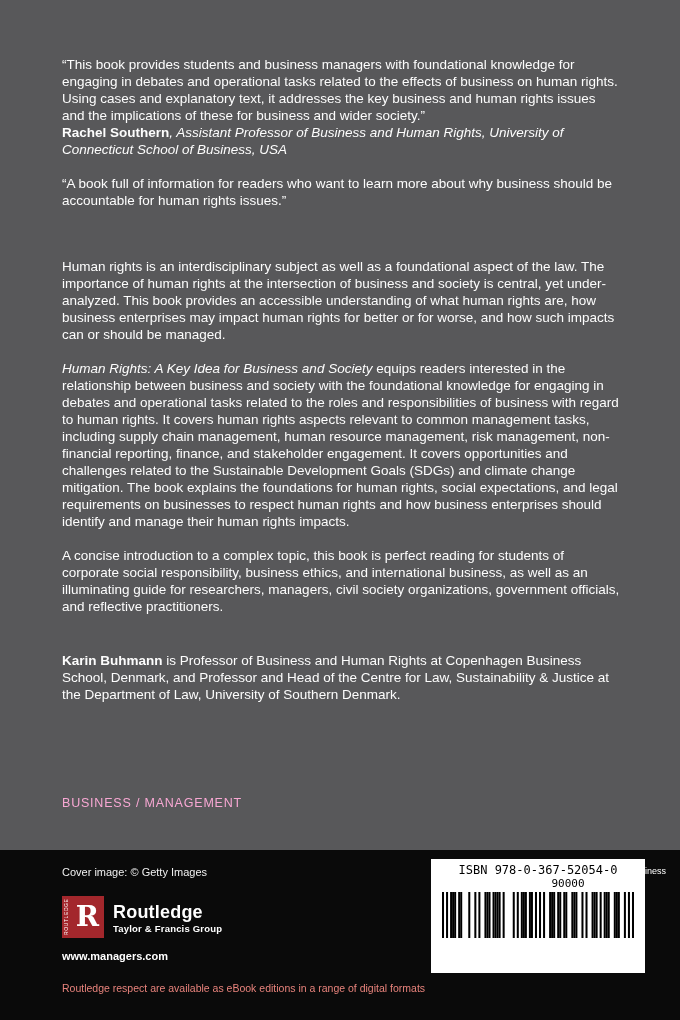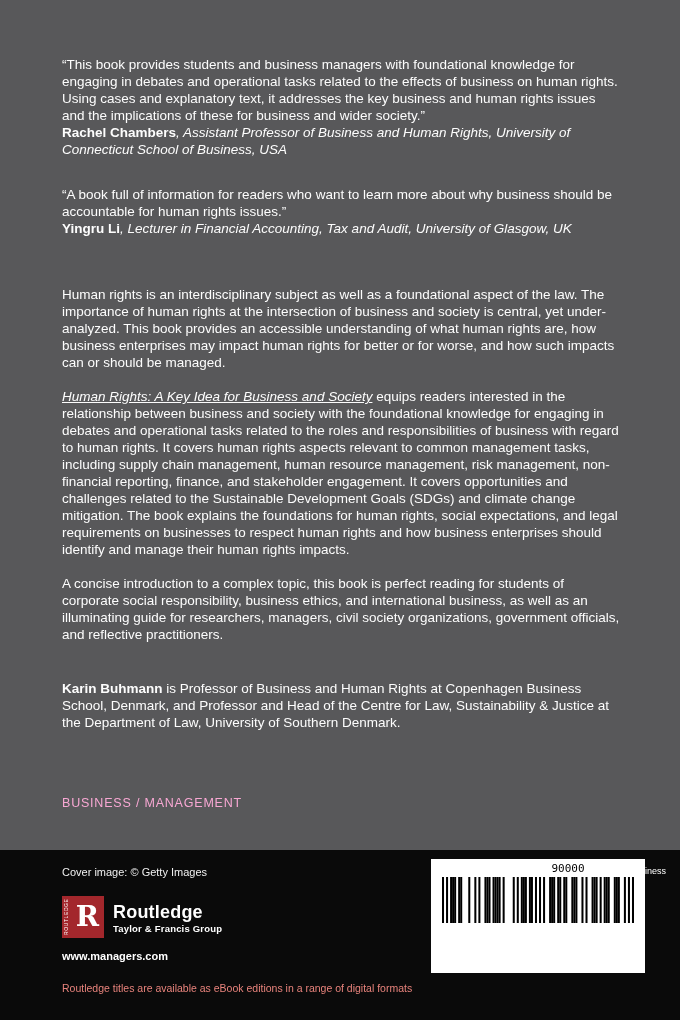--- a/index.html
+++ b/index.html
@@ -19,27 +19,27 @@
     top: 56px;
     left: 62px;
     right: 60px;
   }
   .content p {
     margin: 0;
     font-size: 13.5px;
     line-height: 17px;
     font-weight: 400;
   }
-  .quote-block { margin-bottom: 28px; }
+  .quote-block { margin-bottom: 17px; }
   .quote-block.last { margin-bottom: 49px; }
   .attr-name { font-weight: 700; }
   .attr-rest { font-style: italic; }
   .para { margin-bottom: 17px !important; }
   .para-last { margin-bottom: 37px !important; }
-  .italic-lead { font-style: italic; text-decoration: underline; }
+  .italic-lead { font-style: italic; }
   .author-name { font-weight: 700; }
   .category {
     position: absolute;
     top: 796px;
     left: 62px;
     font-size: 12.5px;
     letter-spacing: 0.8px;
     color: #f9a8d4;
   }
   .footer {
@@ -169,26 +169,25 @@
 </style>
 </head>
 <body>
 
 <div class="page">
 
   <div class="content">
 
     <div class="quote-block">
       <p>“This book provides students and business managers with foundational knowledge for engaging in debates and operational tasks related to the effects of business on human rights. Using cases and explanatory text, it addresses the key business and human rights issues and the implications of these for business and wider society.”</p>
-      <p><span class="attr-name">Rachel Chambers</span><span class="attr-rest">, Assistant Professor of Business and Human Rights, University of Connecticut School of Business, USA</span></p>
+      <p><span class="attr-name">Rachel Southern</span><span class="attr-rest">, Assistant Professor of Business and Human Rights, University of Connecticut School of Business, USA</span></p>
     </div>
 
     <div class="quote-block last">
       <p>“A book full of information for readers who want to learn more about why business should be accountable for human rights issues.”</p>
-      <p><span class="attr-name">Yingru Li</span><span class="attr-rest">, Lecturer in Financial Accounting, Tax and Audit, University of Glasgow, UK</span></p>
     </div>
 
     <p class="para">Human rights is an interdisciplinary subject as well as a foundational aspect of the law. The importance of human rights at the intersection of business and society is central, yet under-analyzed. This book provides an accessible understanding of what human rights are, how business enterprises may impact human rights for better or for worse, and how such impacts can or should be managed.</p>
 
     <p class="para"><span class="italic-lead">Human Rights: A Key Idea for Business and Society</span><span> equips readers interested in the relationship between business and society with the foundational knowledge for engaging in debates and operational tasks related to the roles and responsibilities of business with regard to human rights. It covers human rights aspects relevant to common management tasks, including supply chain management, human resource management, risk management, non-financial reporting, finance, and stakeholder engagement. It covers opportunities and challenges related to the Sustainable Development Goals (SDGs) and climate change mitigation. The book explains the foundations for human rights, social expectations, and legal requirements on businesses to respect human rights and how business enterprises should identify and manage their human rights impacts.</span></p>
 
     <p class="para para-last">A concise introduction to a complex topic, this book is perfect reading for students of corporate social responsibility, business ethics, and international business, as well as an illuminating guide for researchers, managers, civil society organizations, government officials, and reflective practitioners.</p>
 
     <p><span class="author-name">Karin Buhmann</span><span> is Professor of Business and Human Rights at Copenhagen Business School, Denmark, and Professor and Head of the Centre for Law, Sustainability &amp; Justice at the Department of Law, University of Southern Denmark.</span></p>
 
@@ -209,20 +208,21 @@
       </div>
       <div class="logo-text">
         <div class="logo-name">Routledge</div>
         <div class="logo-sub">Taylor &amp; Francis Group</div>
       </div>
     </div>
 
     <div class="website">www.managers.com</div>
 
     <div class="barcode-box">
+      <div class="isbn-label">ISBN 978-0-367-52054-0</div>
       <div class="price-code">90000</div>
       <svg class="bars" viewBox="0 0 95 40" preserveAspectRatio="none" xmlns="http://www.w3.org/2000/svg">
           <rect x="0" y="0" width="1" height="40"></rect>
           <rect x="2" y="0" width="1" height="40"></rect>
           <rect x="4" y="0" width="1" height="40"></rect>
           <rect x="5" y="0" width="1" height="40"></rect>
           <rect x="6" y="0" width="1" height="40"></rect>
           <rect x="8" y="0" width="1" height="40"></rect>
           <rect x="9" y="0" width="1" height="40"></rect>
           <rect x="13" y="0" width="1" height="40"></rect>
@@ -267,17 +267,17 @@
           <rect x="82" y="0" width="1" height="40"></rect>
           <rect x="85" y="0" width="1" height="40"></rect>
           <rect x="86" y="0" width="1" height="40"></rect>
           <rect x="87" y="0" width="1" height="40"></rect>
           <rect x="90" y="0" width="1" height="40"></rect>
           <rect x="92" y="0" width="1" height="40"></rect>
           <rect x="94" y="0" width="1" height="40"></rect>
         </svg>
     </div>
 
-    <div class="ebook-note">Routledge titles are available as eBook editions in a range of digital formats</div>
+    <div class="ebook-note">Routledge respect are available as eBook editions in a range of digital formats</div>
 
   </div>
 
 </div>
 
 </body></html>

